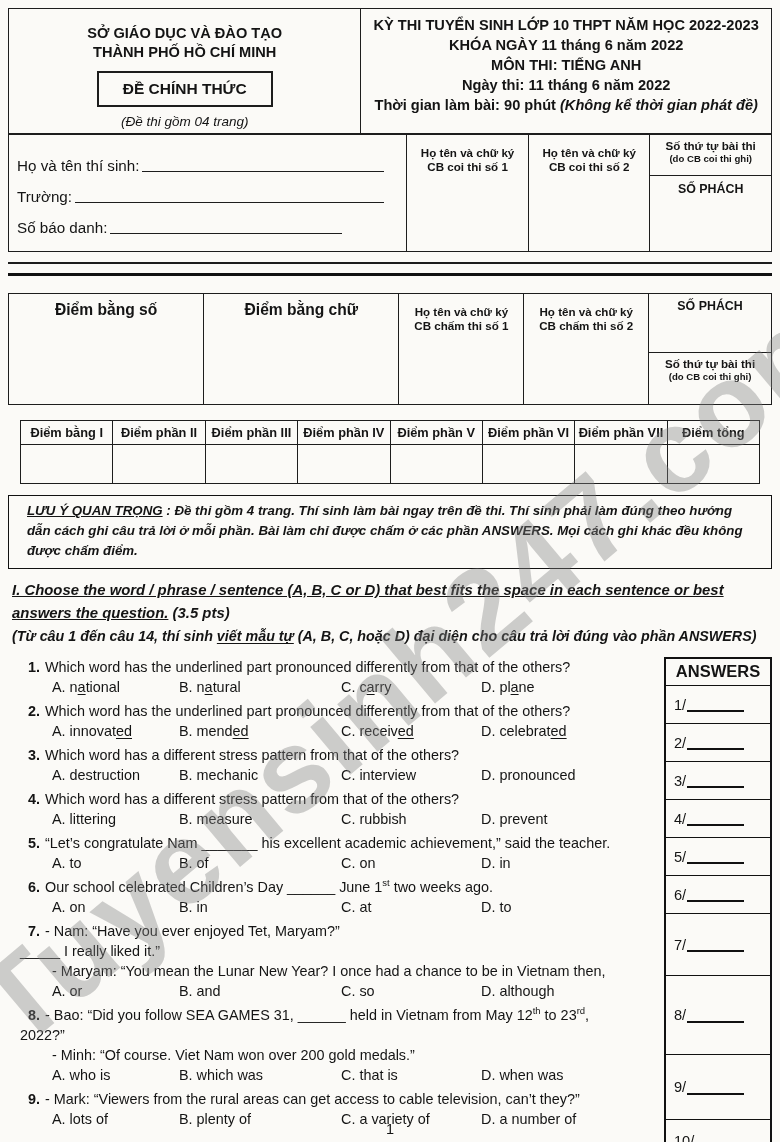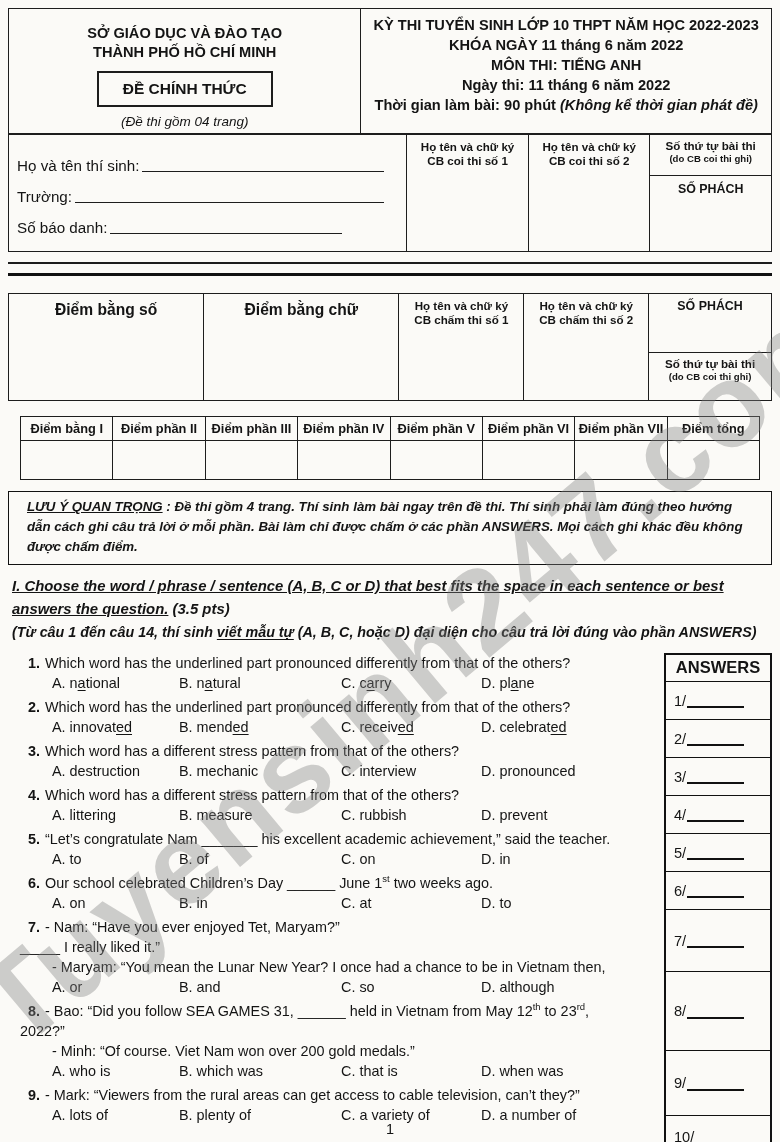--- a/index.html
+++ b/index.html
@@ -20,21 +20,21 @@
   .pages{font-style:italic;font-size:13.5px;}
   .h-right{text-align:center;font-weight:bold;font-size:14.6px;line-height:20px;padding:6px 4px;}
   .it{font-style:italic;}
 
   
   .cand-table td{height:104px;}
   .cand-main{width:50.5%;padding:8px 4px 4px 8px;}
   .cand-line{display:flex;align-items:flex-end;height:31px;font-size:15.2px;}
   .fill{flex:1;border-bottom:1.5px solid #1d1d1d;margin:0 18px 2px 3px;}
   .fill.short{margin-right:60px;}
-  .cell-head{font-size:11.6px;text-align:center;line-height:14px;padding-top:5px;font-weight:bold;}
+  .cell-head{font-size:11.6px;text-align:center;line-height:14px;padding-top:11px;font-weight:bold;}
   .split{padding:0;}
   .split .top{border-bottom:1.6px solid #1d1d1d;height:36px;text-align:center;font-weight:bold;font-size:11.6px;line-height:13px;padding-top:4px;}
   .split .note{font-weight:bold;font-size:9.6px;}
   .split .bot{text-align:center;font-size:12.4px;padding-top:6px;font-weight:bold;}
 
   
   .cut1{border-top:2px solid #1d1d1d;margin-top:10px;}
   .cut2{border-top:3.5px solid #111;margin-top:9px;margin-bottom:17px;}
 
   

